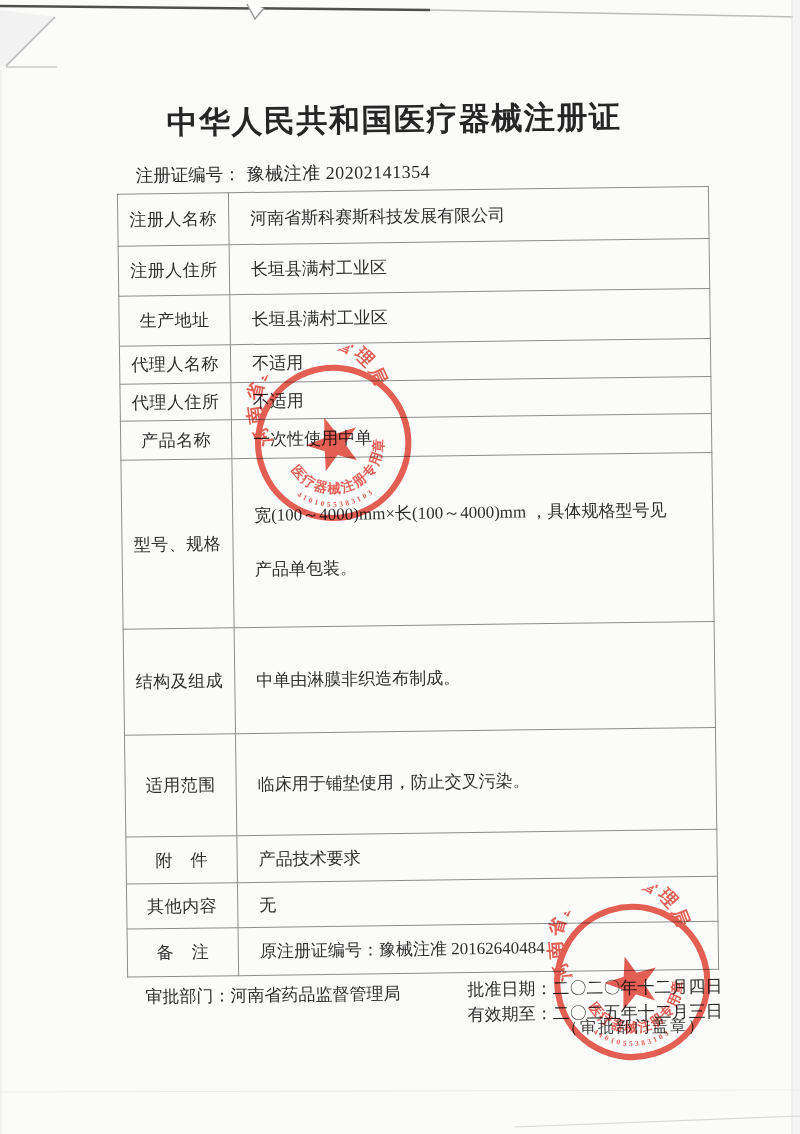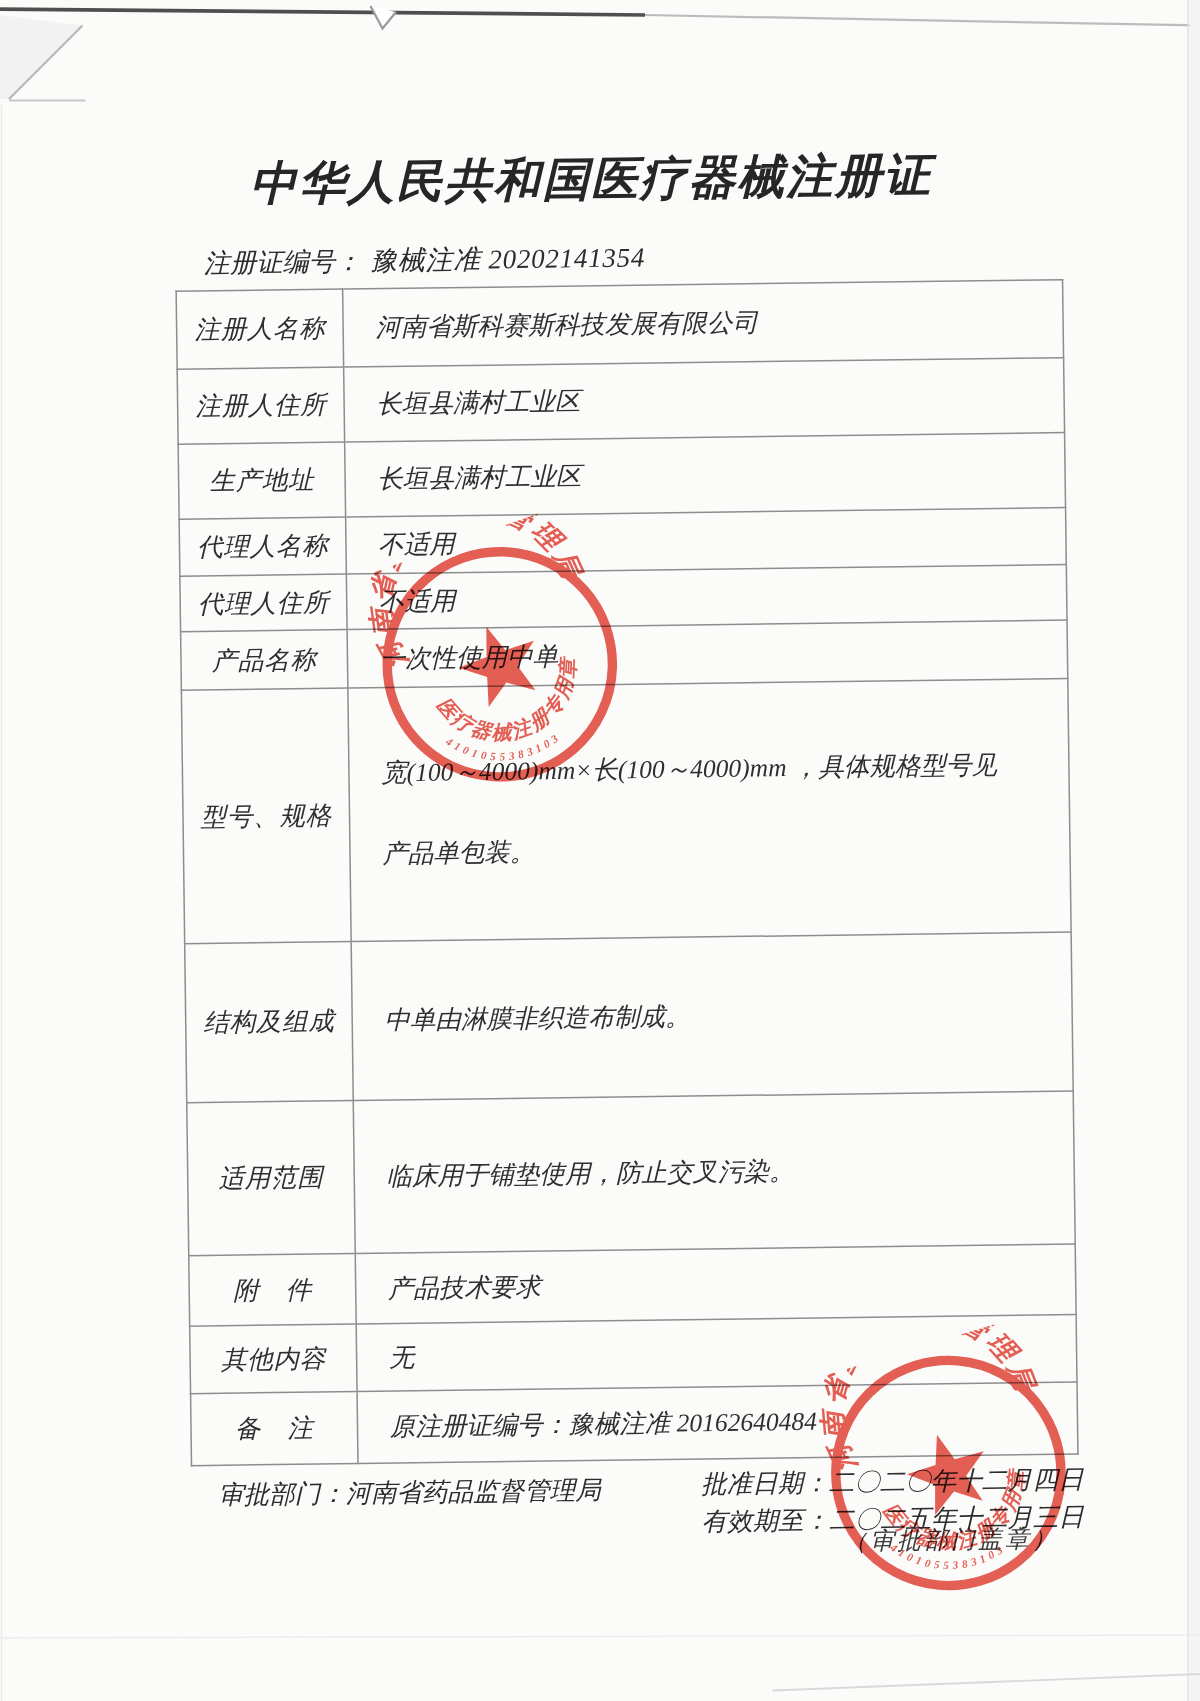--- a/index.html
+++ b/index.html
@@ -1,20 +1,19 @@
 <!DOCTYPE html>
 <html><head>
 <meta charset="utf-8">
 <style>
   html,body{margin:0;padding:0;background:#e9e9e9;}
   #page{
     position:relative;width:800px;height:1134px;margin:0 auto;
     background:#fbfbfa;overflow:hidden;
     font-family:"Liberation Serif","DejaVu Serif",serif;
-    font-style:italic;
   }
   #doc{position:absolute;left:0;top:0;width:800px;height:1134px;
        transform:rotate(-0.75deg);transform-origin:400px 580px;}
   .title{
     position:absolute;top:99px;left:0;right:0;text-align:center;
     font-size:31px;font-weight:700;color:#262626;letter-spacing:1.5px;
   }
   .regline{position:absolute;top:160px;left:141px;font-size:17.5px;color:#2c2c2c;}
   .regline .num{margin-left:6px;font-size:18px;letter-spacing:.5px;}
   table#cert{

